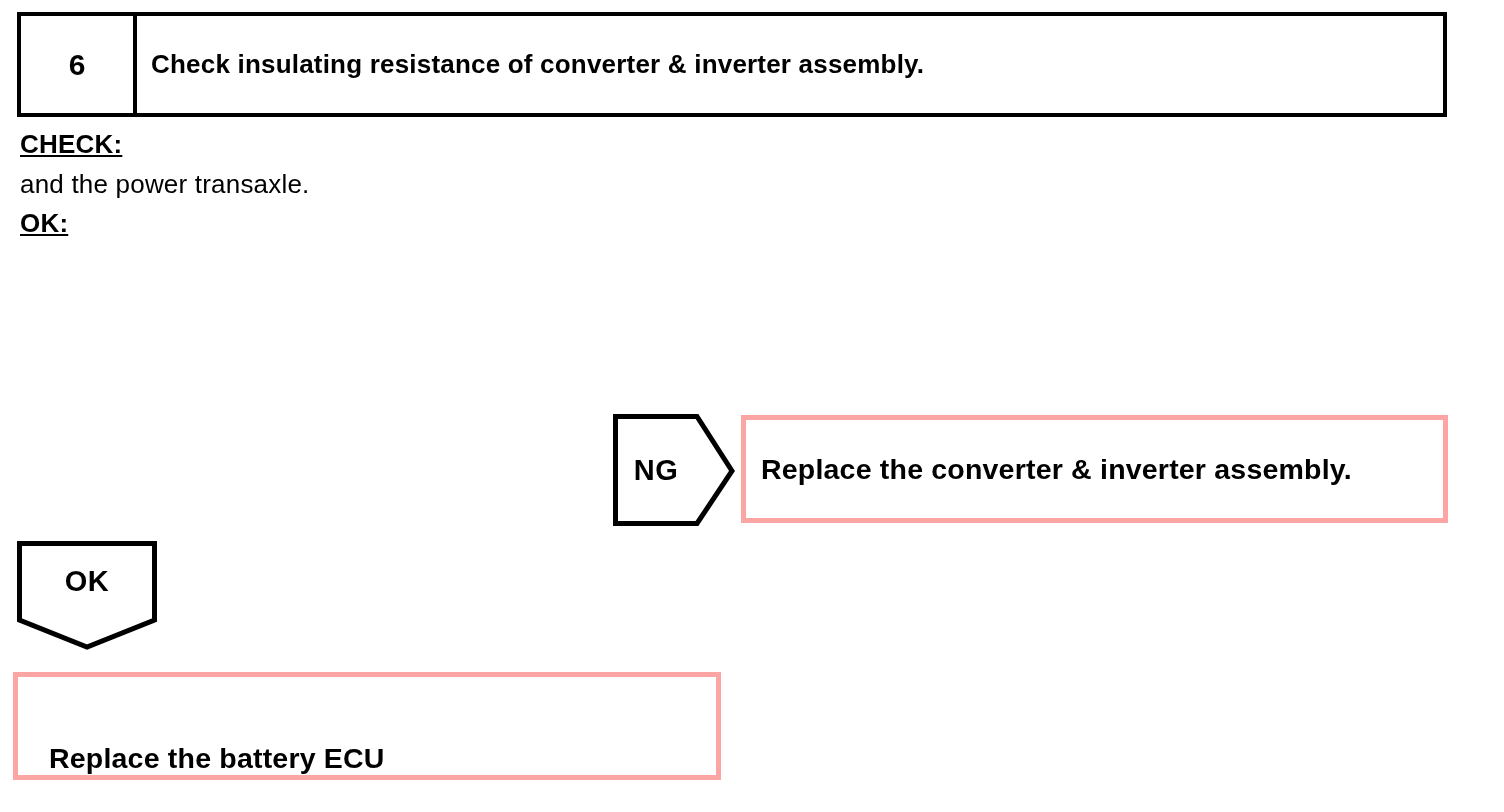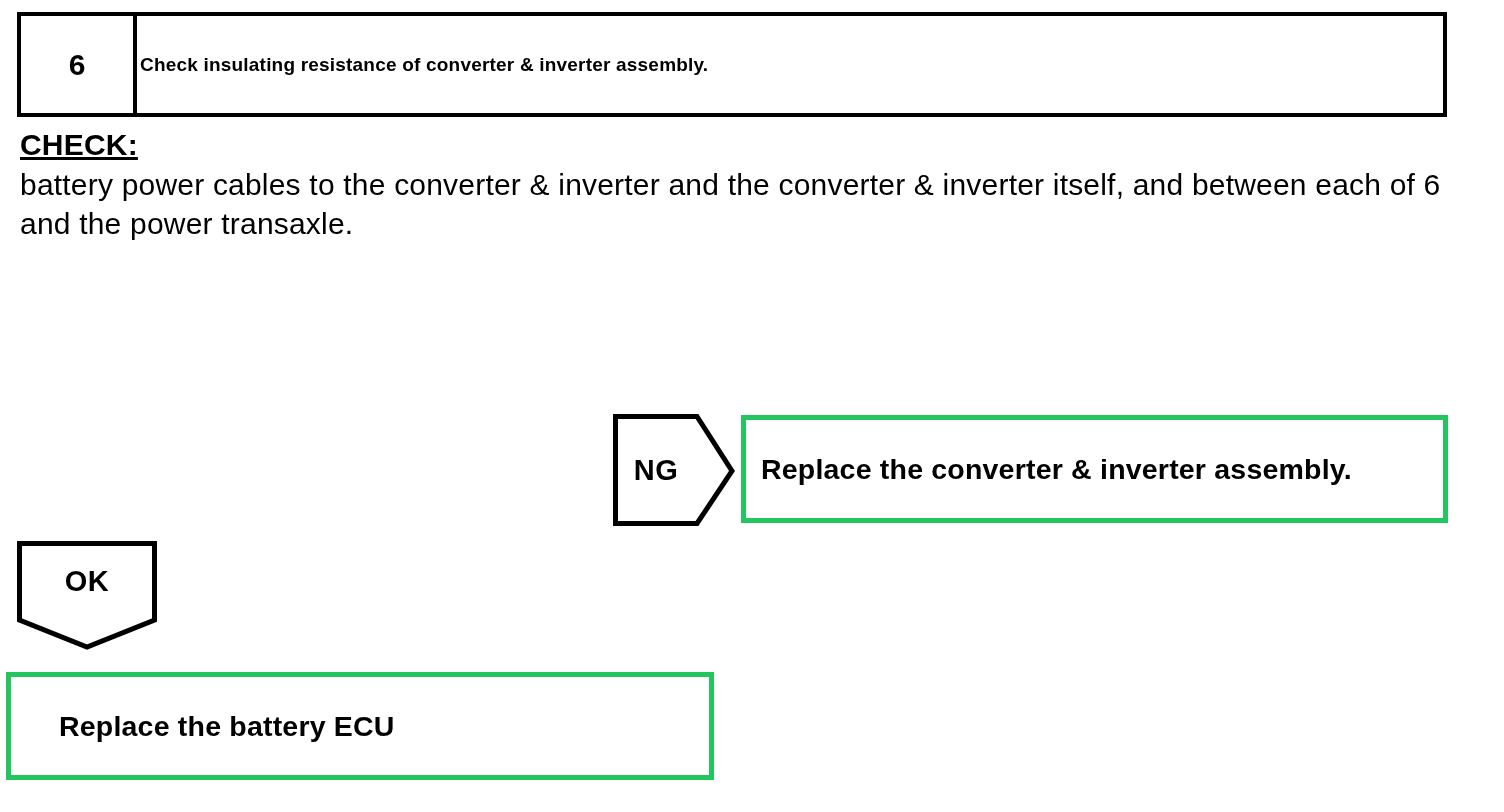--- a/index.html
+++ b/index.html
@@ -35,33 +35,33 @@
     display: flex;
     align-items: center;
     justify-content: center;
     font-weight: bold;
     font-size: 30px;
   }
   .step-title {
     flex: 1;
     display: flex;
     align-items: center;
-    padding-left: 3px;
+    padding-left: 14px;
     font-weight: bold;
-    font-size: 19px;
+    font-size: 26px;
     letter-spacing: 0.2px;
   }
 
   
   .text-block {
     position: absolute;
     left: 20px;
     top: 125px;
     width: 1448px;
-    font-size: 30px;
+    font-size: 26px;
     line-height: 39.7px;
     letter-spacing: 0.2px;
   }
   .section-label {
     font-weight: bold;
     text-decoration: underline;
   }
   .body-line {
     white-space: nowrap;
   }
@@ -112,58 +112,59 @@
   .ok-connector .connector-label {
     left: 0;
     top: 0;
     width: 140px;
     height: 80px;
   }
 
   
   .action-box {
     position: absolute;
-    border: 5px solid #22c55e;
+    border: 5px solid #fca5a5;
     box-sizing: border-box;
     display: flex;
     align-items: center;
     font-weight: bold;
     font-size: 28.5px;
     letter-spacing: 0.2px;
     background: #fff;
   }
   .ng-action-box {
     left: 741px;
     top: 415px;
     width: 707px;
     height: 108px;
     padding-left: 15px;
   }
   .ok-action-box {
-    left: 6px;
+    left: 13px;
     top: 672px;
     width: 708px;
     height: 108px;
-    padding-left: 48px;
+    padding-left: 31px;
+    align-items: flex-end;
   }
 </style>
 </head>
 <body>
 
 <div class="page">
 
   <div class="step-header">
     <div class="step-number">6</div>
     <div class="step-title">Check insulating resistance of converter &amp; inverter assembly.</div>
   </div>
 
   <div class="text-block">
     <div class="section-label">CHECK:</div>
-    <div class="body-line">battery power cables to the converter &amp; inverter and the converter &amp; inverter itself, and between each of 6</div>
     <div class="body-line">and the power transaxle.</div>
+    <div class="section-label">OK:</div>
   </div>
 
   <div class="connector ng-connector">
     <svg width="122" height="112" viewBox="0 0 122 112">
       <polygon points="2.5,2.5 84,2.5 119,57 84,109.5 2.5,109.5" fill="#ffffff" stroke="#000000" stroke-width="5" stroke-linejoin="miter"></polygon>
     </svg>
     <div class="connector-label">NG</div>
   </div>
 
   <div class="action-box ng-action-box">

